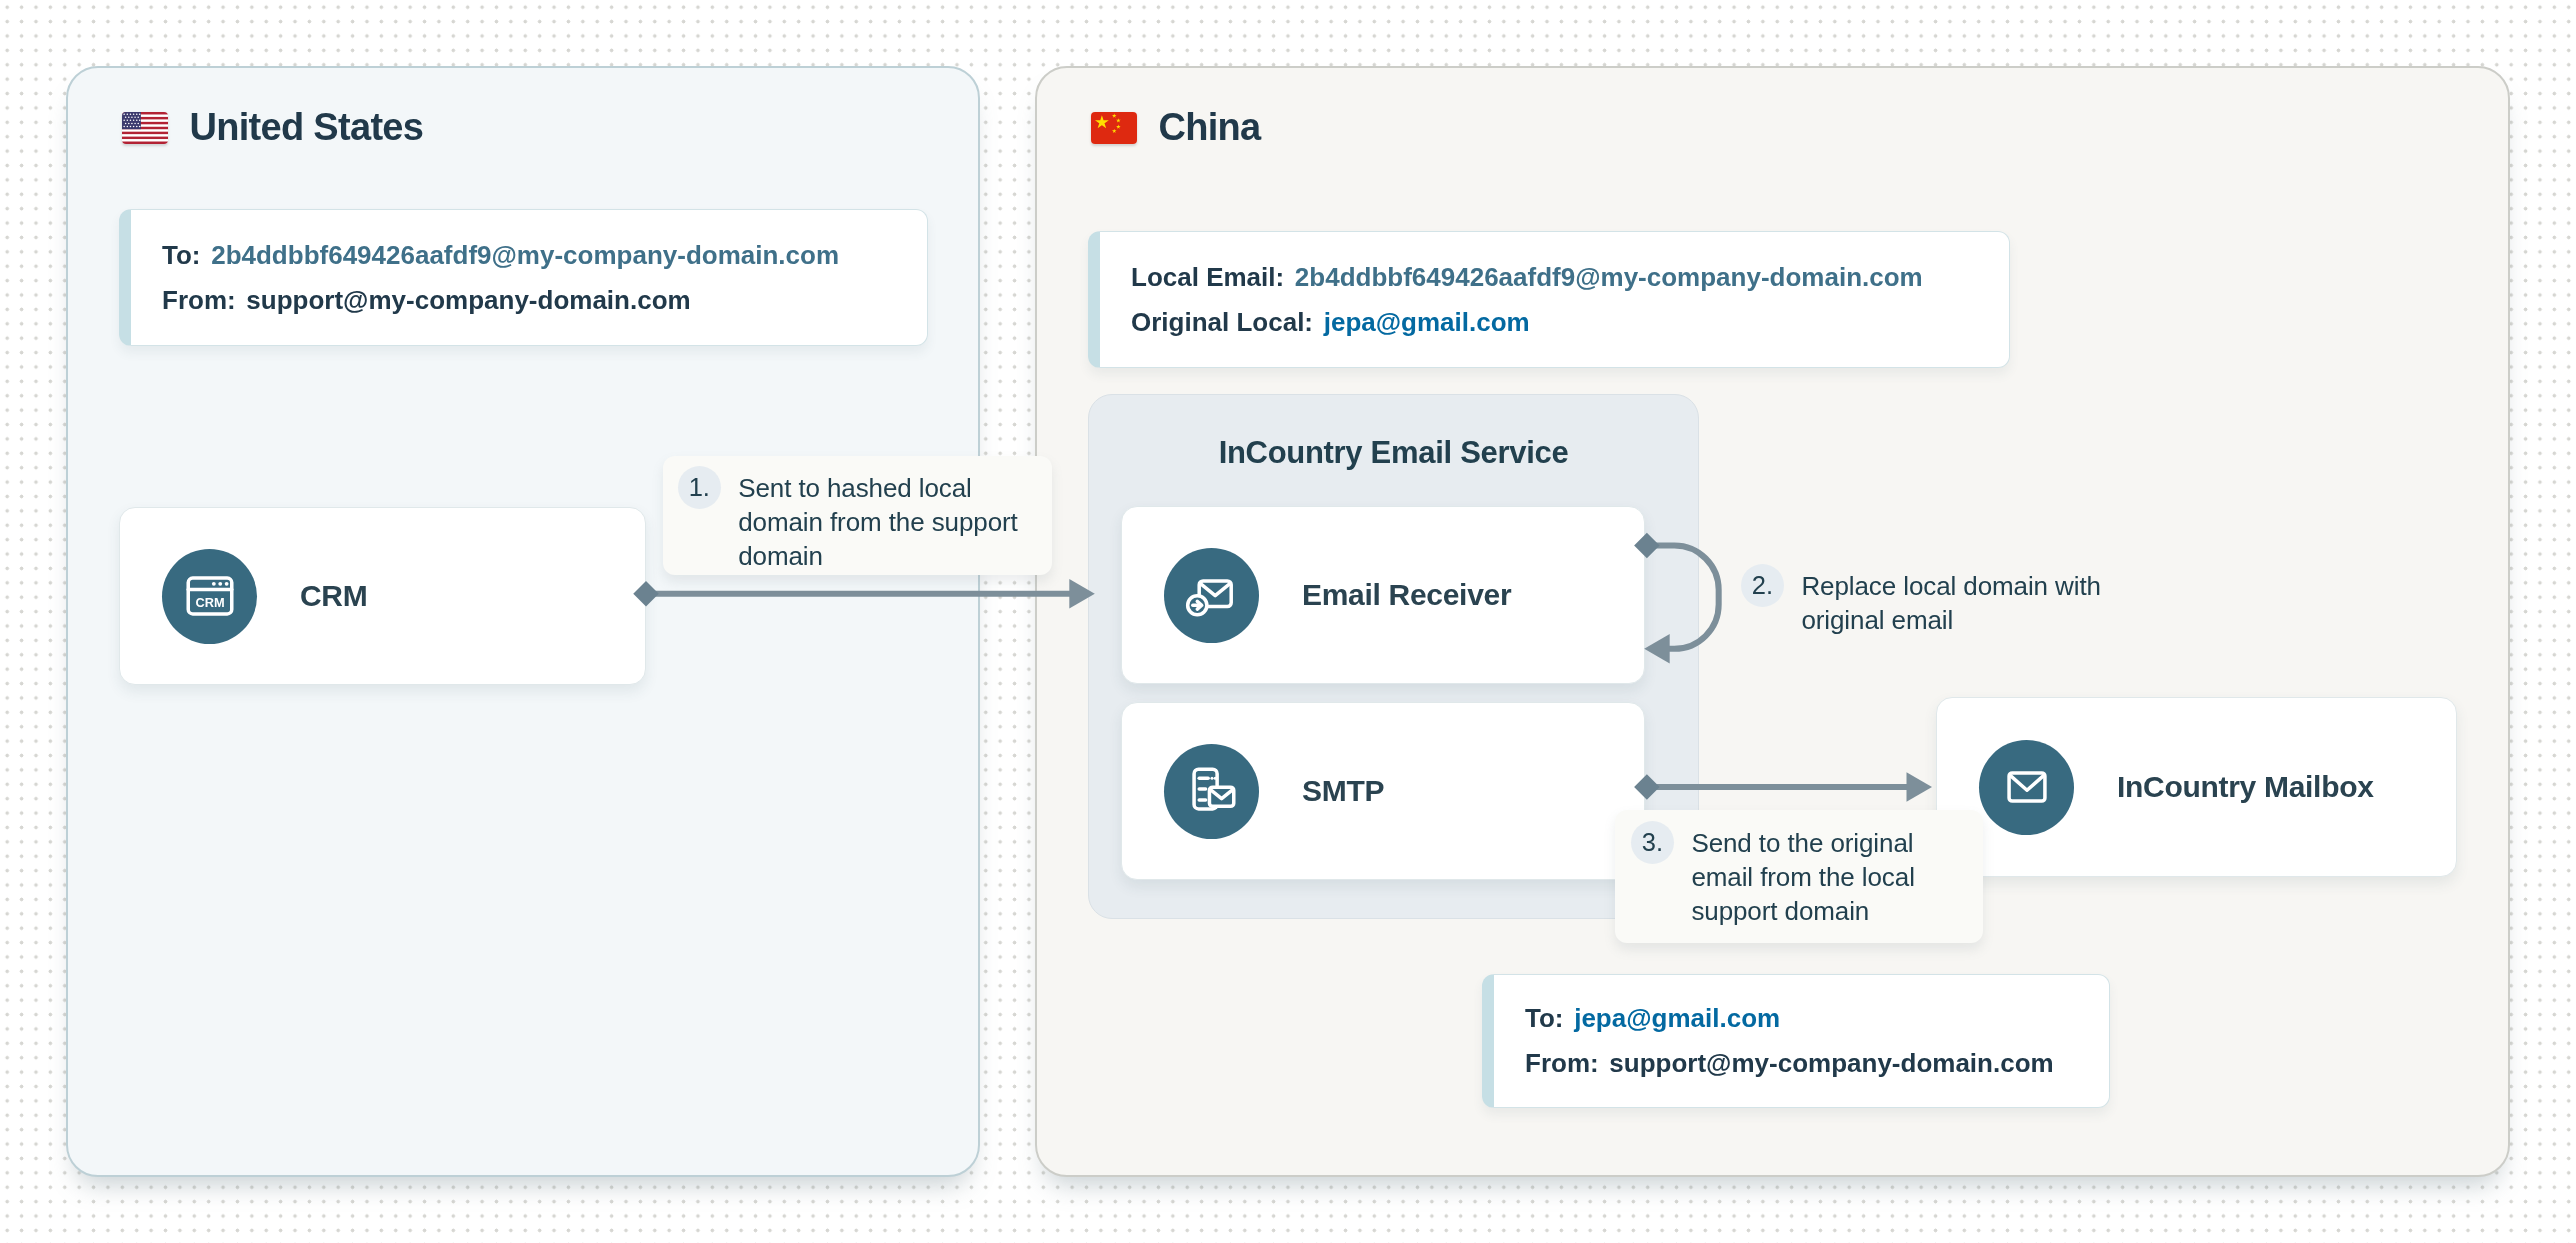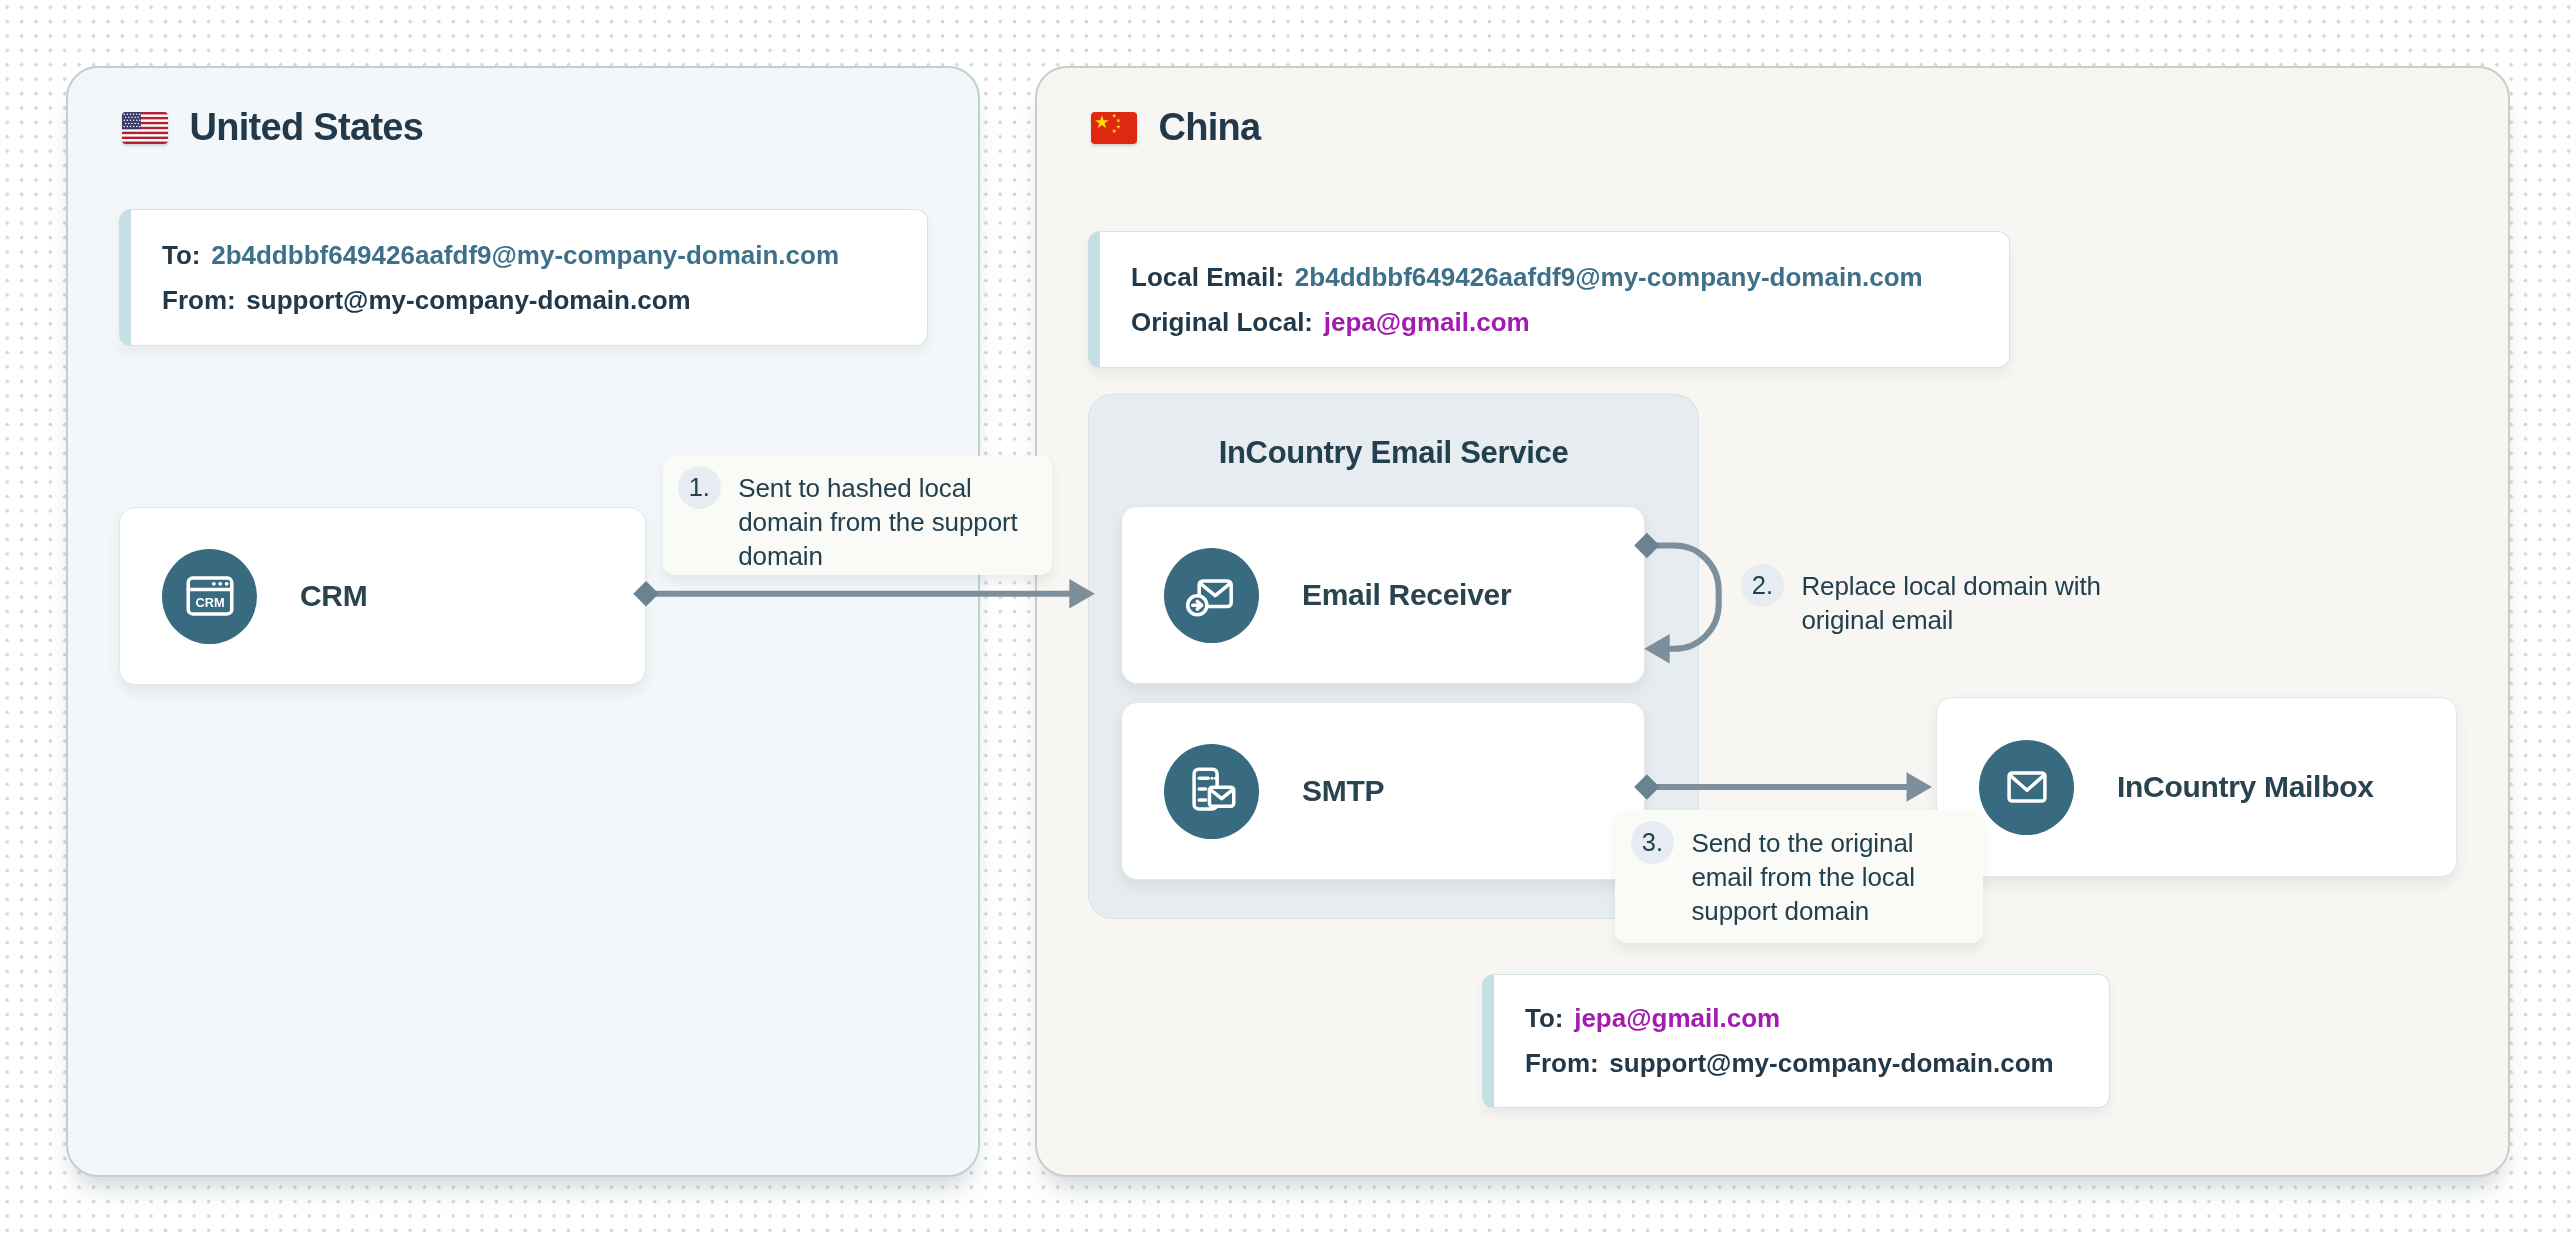--- a/index.html
+++ b/index.html
@@ -29,21 +29,21 @@
   .email-box {
     position: absolute; background: #ffffff;
     border: 1.3px solid #d3e3e7; border-left: 12px solid #c6dfe5;
     border-radius: 12px;
     display: flex; flex-direction: column; justify-content: center; gap: 14px;
     padding-left: 31px; font-size: 26px; font-weight: 700; color: #21394a;
     box-shadow: 0 6.7px 10.7px rgba(60,90,105,.07);
   }
   .email-row { display: flex; gap: 10.7px; white-space: nowrap; }
   .val-teal   { color: #3f7089; }
-  .val-purple { color: #a21caf; }
+  .val-purple { color: #0369a1; }
   .val-dark   { color: #21394a; }
 
   .ebox-us    { left: 51px;  top: 141px;  width: 809px; height: 137px; }
   .ebox-cn    { left: 51px;  top: 141px;  width: 922px; height: 137px; margin-top: 22px; }
   .ebox-final { left: 445px; top: 906px; width: 628px;  height: 134px; }
 
   .node-card {
     position: absolute; background: #ffffff;
     border: 1.3px solid #e0e8ea; border-radius: 16px;
     box-shadow: 0 6.7px 13.4px rgba(44,74,92,.09);

